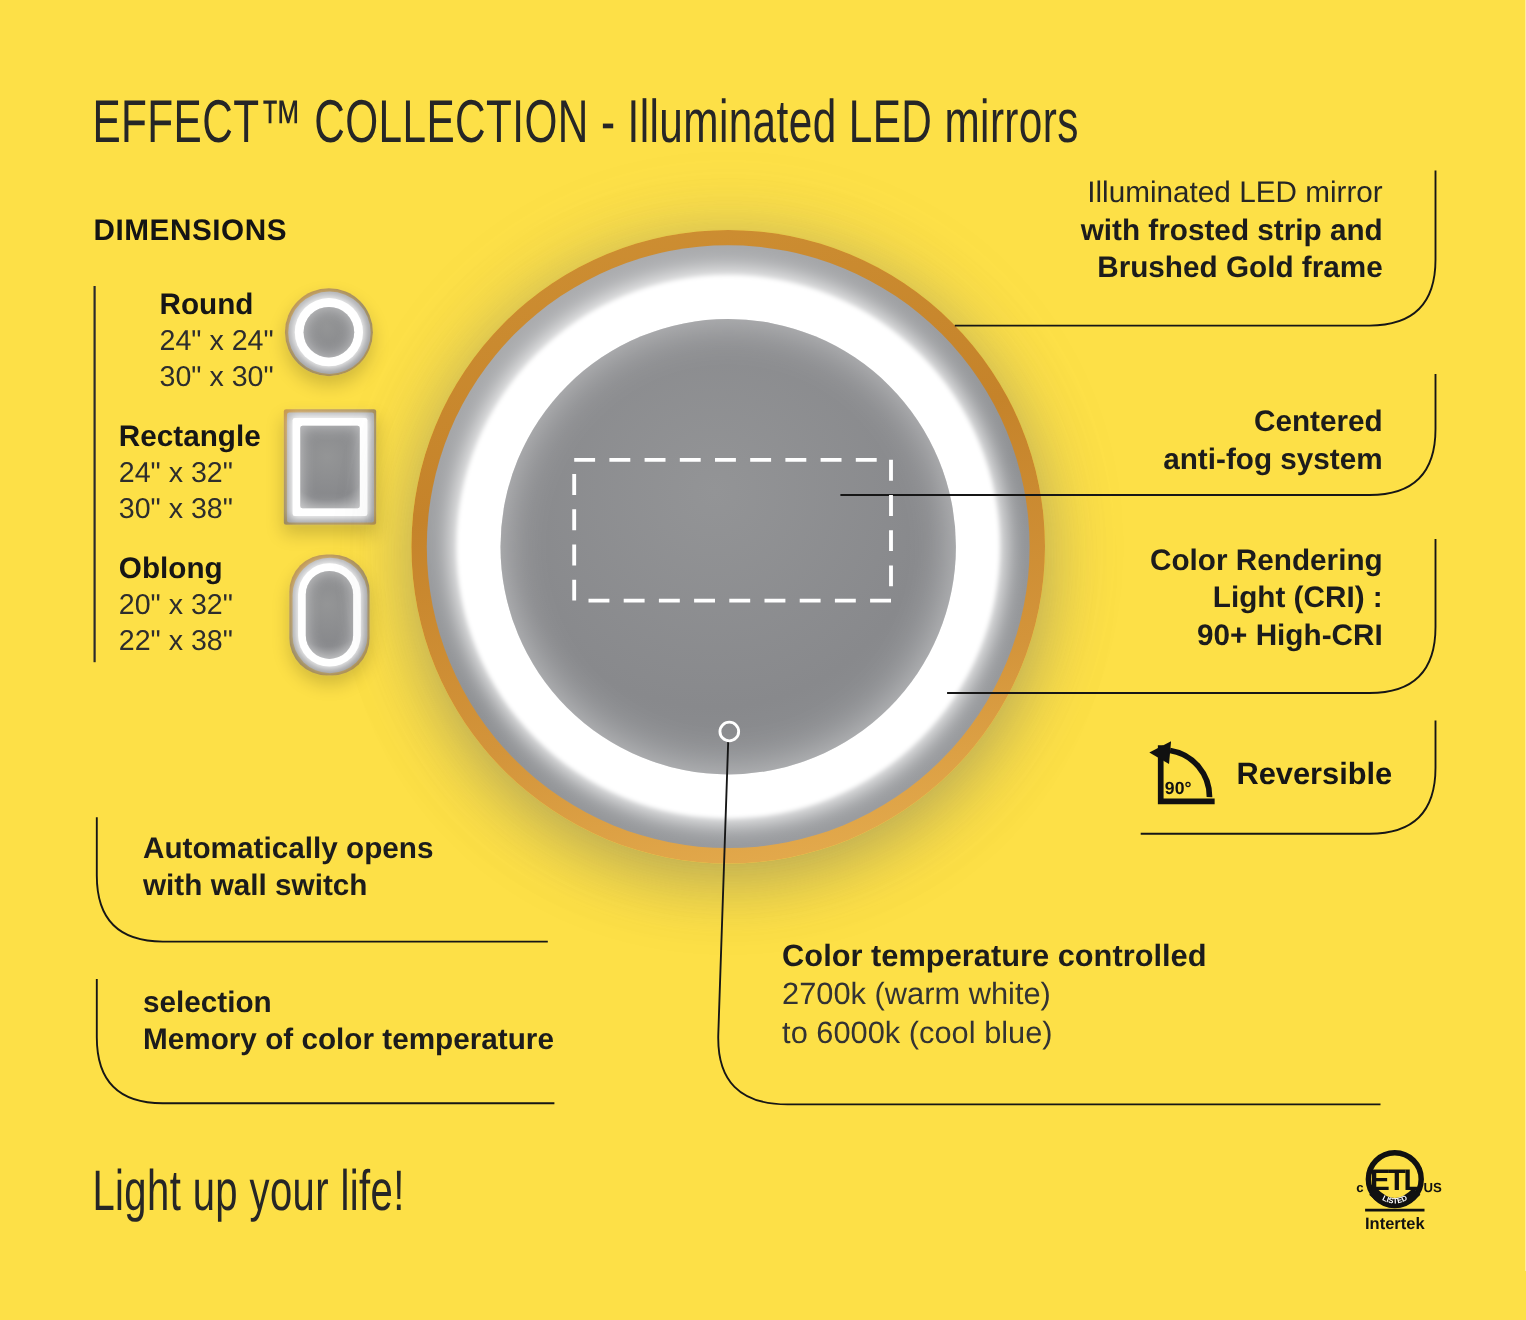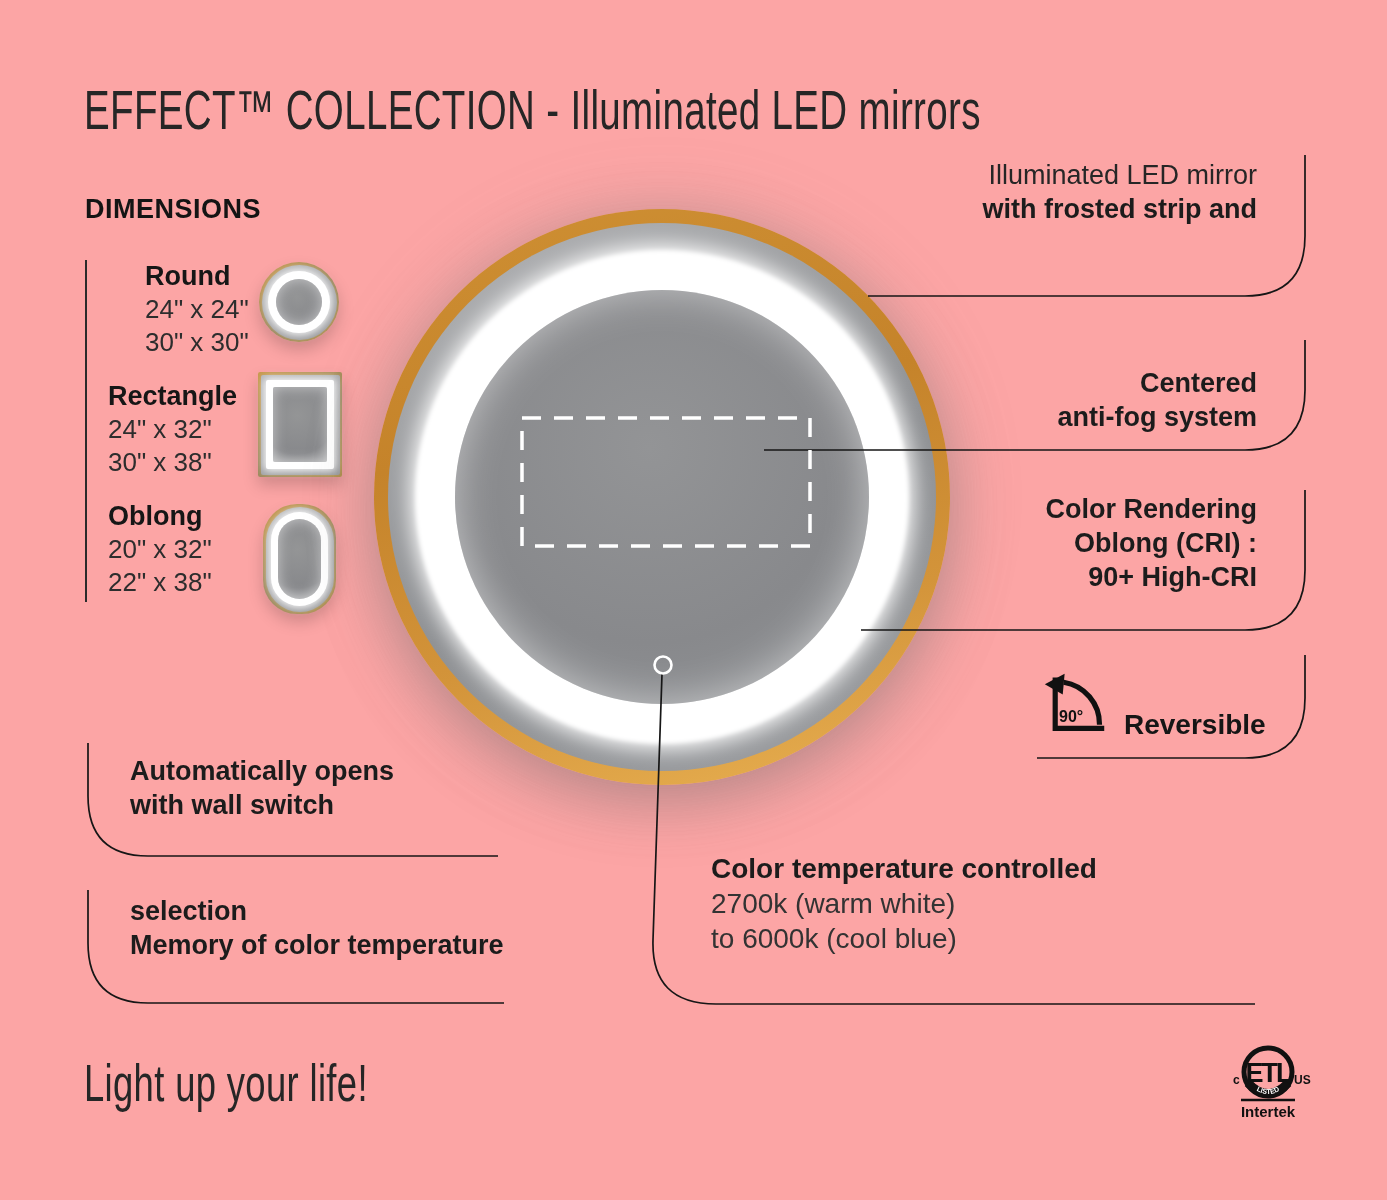--- a/index.html
+++ b/index.html
@@ -1,16 +1,16 @@
 <!DOCTYPE html>
 <html><head>
 <meta charset="utf-8">
 <style>
   html,body{margin:0;padding:0;background:#fff;}
-  #page{position:relative;width:1387px;height:1200px;background:#fca5a5;overflow:hidden;
+  #page{position:relative;width:1387px;height:1200px;background:#fde047;overflow:hidden;
         font-family:"Liberation Sans",sans-serif;color:#1f1f1f;}
   .abs{position:absolute;}
   
   .display{font-weight:300;color:#262626;transform:scaleX(.70);transform-origin:left top;
            white-space:nowrap;letter-spacing:.5px;}
   .t-title{left:84px;top:78px;font-size:55px;}
   .t-tag{left:84px;top:1053px;font-size:52px;}
   .h-dim{left:85px;top:194px;font-size:27px;font-weight:700;letter-spacing:.5px;color:#141414;}
   .dim-line{left:85px;top:260px;width:2px;height:342px;background:#2b2b2b;}
   .entry{width:160px;}
@@ -37,21 +37,21 @@
          box-shadow:0 0 20px 5px rgba(255,255,255,.95);}
   .m-in{position:absolute;inset:81px;border-radius:50%;
         background:radial-gradient(circle at 47% 38%,#939496 0%,#88898c 58%,#8e9093 80%,#b9bbbd 96%,#dadbdc 100%);
         box-shadow:inset 0 0 42px rgba(255,255,255,.5);}
   
   .co{font-size:27px;line-height:34px;color:#1c1c1c;white-space:nowrap;}
   .co.right{text-align:right;}
   .co .b{font-weight:700;}
   .co .r{font-weight:400;color:#262626;}
   .co .lt{font-weight:400;color:#333;}
-  .rev-label{font-size:28px;font-weight:700;color:#161616;margin-top:21px;}
+  .rev-label{font-size:28px;font-weight:700;color:#161616;}
   svg{display:block;}
   .overlay{left:0;top:0;pointer-events:none;}
 </style>
 </head>
 <body>
 
 <div id="page">
 
   <div class="abs display t-title">EFFECT™ COLLECTION - Illuminated LED mirrors</div>
   <div class="abs display t-tag">Light up your life!</div>
@@ -111,28 +111,29 @@
       <path d="M 88 890 V 943 Q 88 1003 148 1003 H 504"></path>
       <path d="M 662 674 L 653 940 Q 651 1004 716 1004 H 1255"></path>
     </g>
     <rect x="522" y="418" width="288" height="128" fill="none" stroke="#ffffff" stroke-width="3.5" stroke-dasharray="19 13"></rect>
     <circle cx="663" cy="665" r="8.5" fill="none" stroke="#ffffff" stroke-width="2.6"></circle>
   </svg>
 
   <div class="abs co right" style="right:130px;top:158px;">
     <div class="r">Illuminated LED mirror</div>
     <div class="b">with frosted strip and</div>
+    <div class="b">Brushed Gold frame</div>
   </div>
   <div class="abs co right" style="right:130px;top:350px;margin-top:16px;">
     <div class="b">Centered</div>
     <div class="b">anti-fog system</div>
   </div>
   <div class="abs co right" style="right:130px;top:492px;">
     <div class="b">Color Rendering</div>
-    <div class="b">Oblong (CRI) :</div>
+    <div class="b">Light (CRI) :</div>
     <div class="b">90+ High-CRI</div>
   </div>
 
   <div class="abs" style="left:1042px;top:670px;width:66px;height:66px;">
     <svg width="66" height="66" viewBox="0 0 70 70">
       <g stroke="#111" stroke-width="5.5" fill="none">
         <path d="M 14 8 V 62 H 66"></path>
         <path d="M 23 13 A 45 45 0 0 1 61 58"></path>
       </g>
       <polygon points="3,15 24,4 22,26" fill="#111"></polygon>

